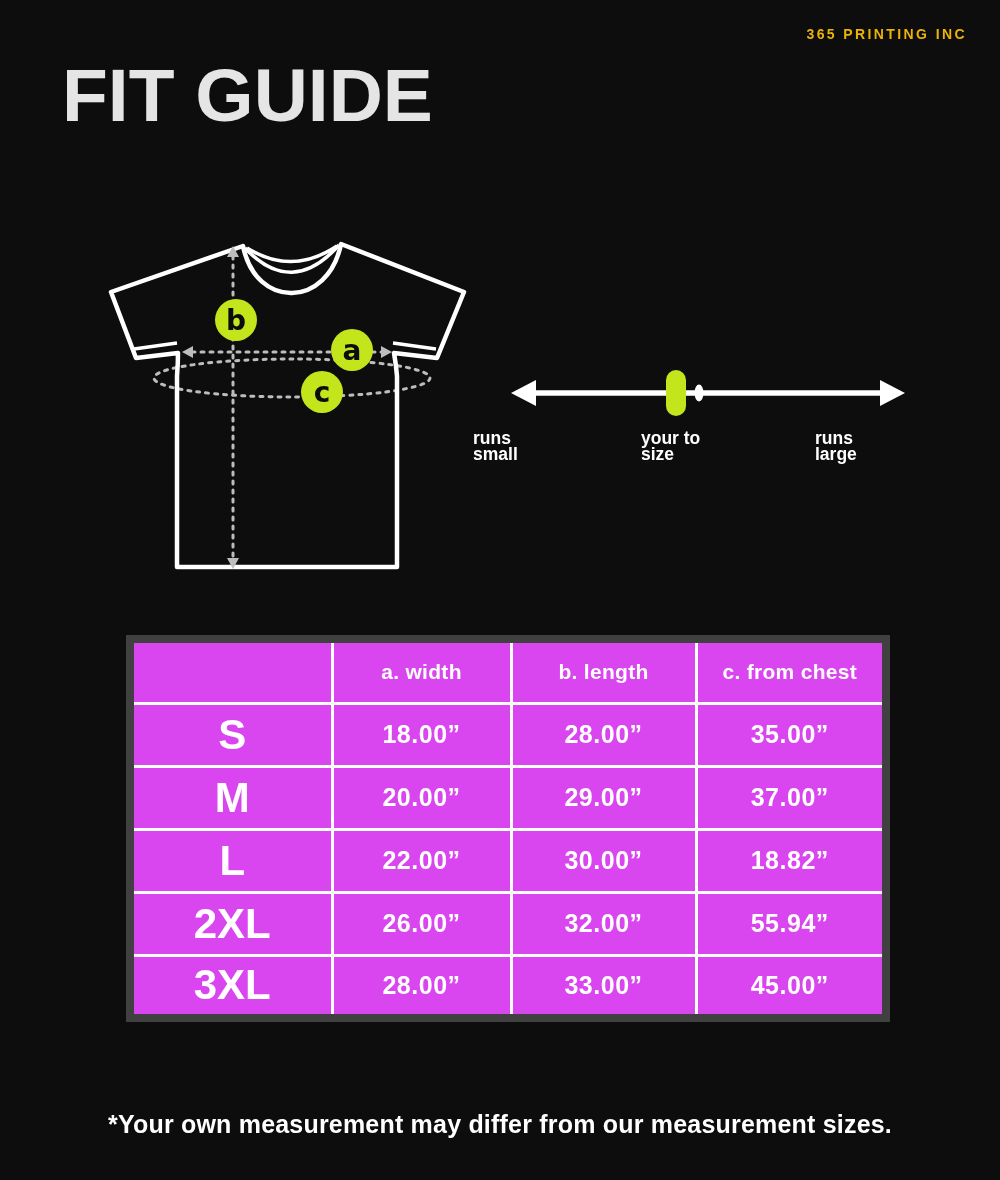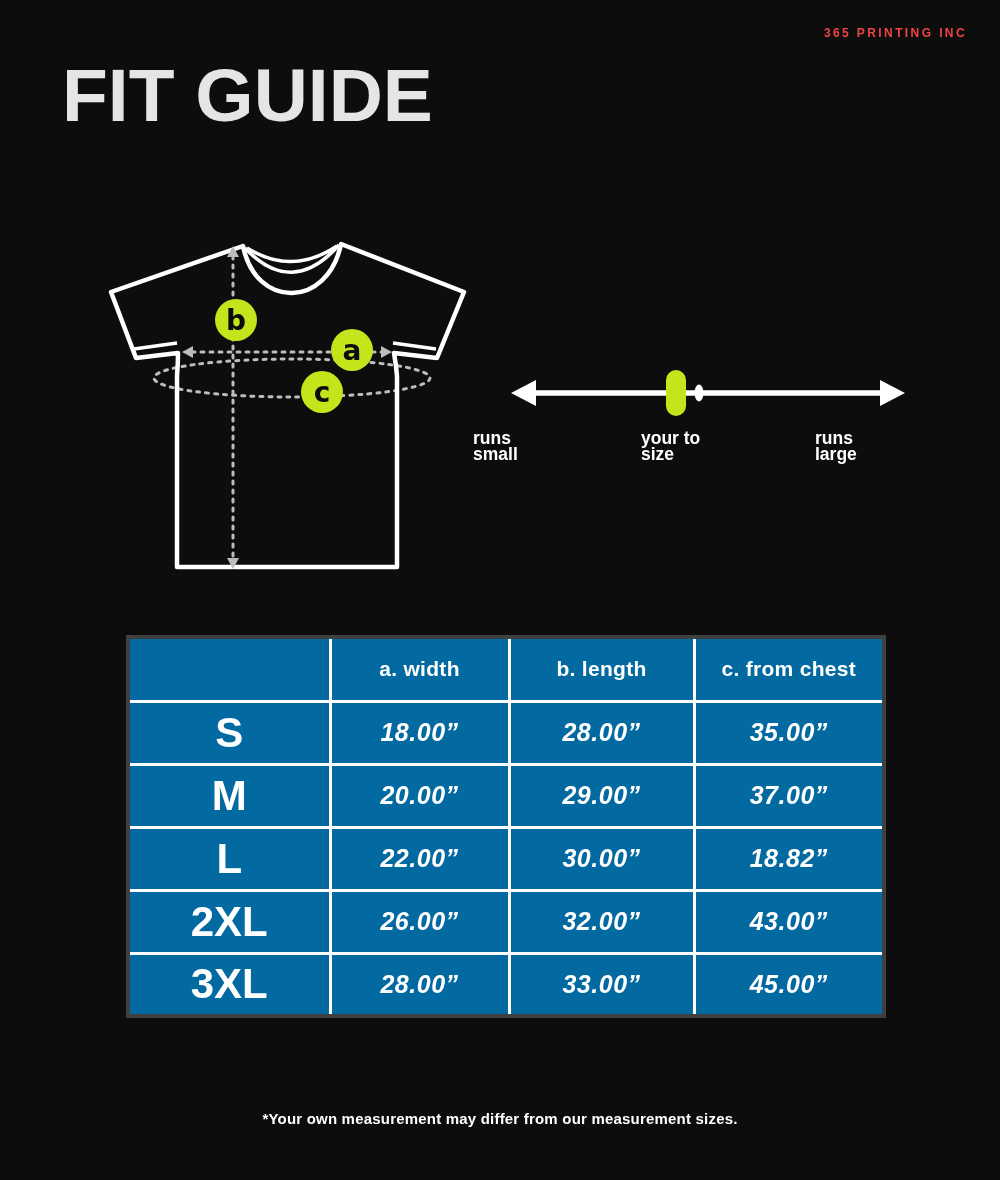--- a/index.html
+++ b/index.html
@@ -8,22 +8,22 @@
     background:#0d0d0d;
     font-family:"Liberation Sans","DejaVu Sans",sans-serif;
     color:#ffffff;
     position:relative;
     overflow:hidden;
   }
   .abs{position:absolute;}
 
   .brand{
     top:26px;right:33px;
-    font-size:12px;font-weight:bold;letter-spacing:2.4px;
-    color:#ef4444;white-space:nowrap;
+    font-size:14px;font-weight:bold;letter-spacing:2.4px;
+    color:#eab308;white-space:nowrap;
   }
 
   .title-block{left:62px;top:56px;width:377px;}
   .title{
     font-size:75px;font-weight:bold;line-height:1.05;
     color:#e5e5e5;letter-spacing:0px;white-space:nowrap;
   }
   .subtitle{
     margin-top:2px;text-align:right;
     font-size:28px;font-weight:bold;color:#ffffff;letter-spacing:0.5px;
@@ -37,38 +37,38 @@
     top:431px;width:130px;text-align:left;
     font-size:17.5px;font-weight:bold;line-height:15.5px;color:#ffffff;
   }
   .scale-label.left{left:473px;}
   .scale-label.center{left:641px;}
   .scale-label.right{left:815px;}
 
   table.size-table{
     position:absolute;left:126px;top:635px;
     border-collapse:collapse;table-layout:fixed;
-    background:#0369a1;
-    border:4px solid #404040;
+    background:#d946ef;
+    border:8px solid #404040;
     padding-left:44px;
   }
   table.size-table td,table.size-table th{
     border:3px solid #ffffff;
     text-align:center;vertical-align:middle;
     color:#ffffff;padding:0;
   }
   tr.hdr{height:64px;}
   tr.row{height:63px;}
   th.col-h{font-size:21px;font-weight:bold;letter-spacing:0.3px;}
   td.size-c{font-size:42px;font-weight:bold;}
-  td.val-c{font-size:25px;font-weight:bold;letter-spacing:0.5px;font-style:italic;}
+  td.val-c{font-size:25px;font-weight:bold;letter-spacing:0.5px;}
 
   .footnote{
     top:1110px;left:0;width:1000px;text-align:center;
-    font-size:15px;font-weight:bold;color:#ffffff;letter-spacing:0.2px;
+    font-size:25px;font-weight:bold;color:#ffffff;letter-spacing:0.2px;
   }
 </style>
 </head>
 <body>
 
 <div class="abs brand">365 PRINTING INC</div>
 
 <div class="abs title-block">
   <div class="title">FIT GUIDE</div>
 </div>
@@ -161,21 +161,21 @@
   <tr class="row">
     <td class="size-c">L</td>
     <td class="val-c">22.00”</td>
     <td class="val-c">30.00”</td>
     <td class="val-c">18.82”</td>
   </tr>
   <tr class="row">
     <td class="size-c">2XL</td>
     <td class="val-c">26.00”</td>
     <td class="val-c">32.00”</td>
-    <td class="val-c">43.00”</td>
+    <td class="val-c">55.94”</td>
   </tr>
   <tr class="row">
     <td class="size-c">3XL</td>
     <td class="val-c">28.00”</td>
     <td class="val-c">33.00”</td>
     <td class="val-c">45.00”</td>
   </tr>
 </tbody>
   </table>
 

